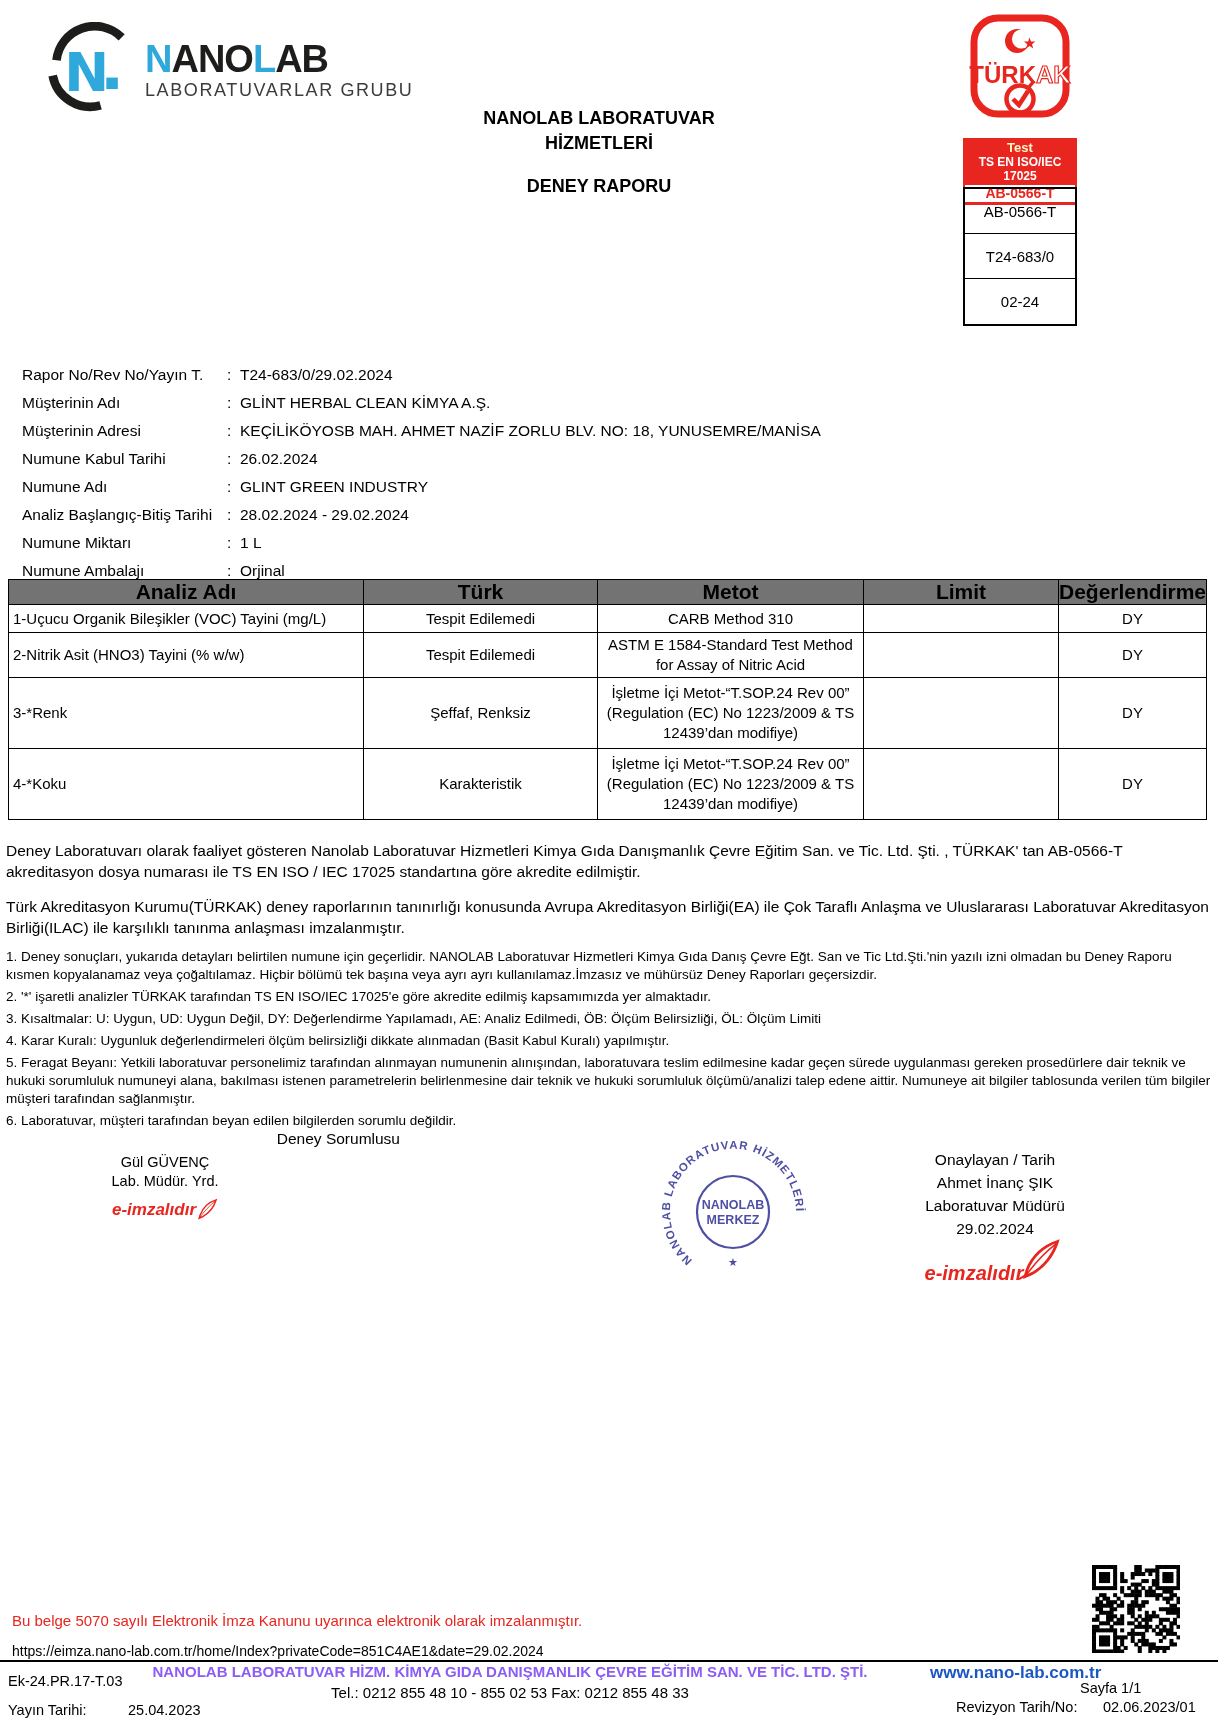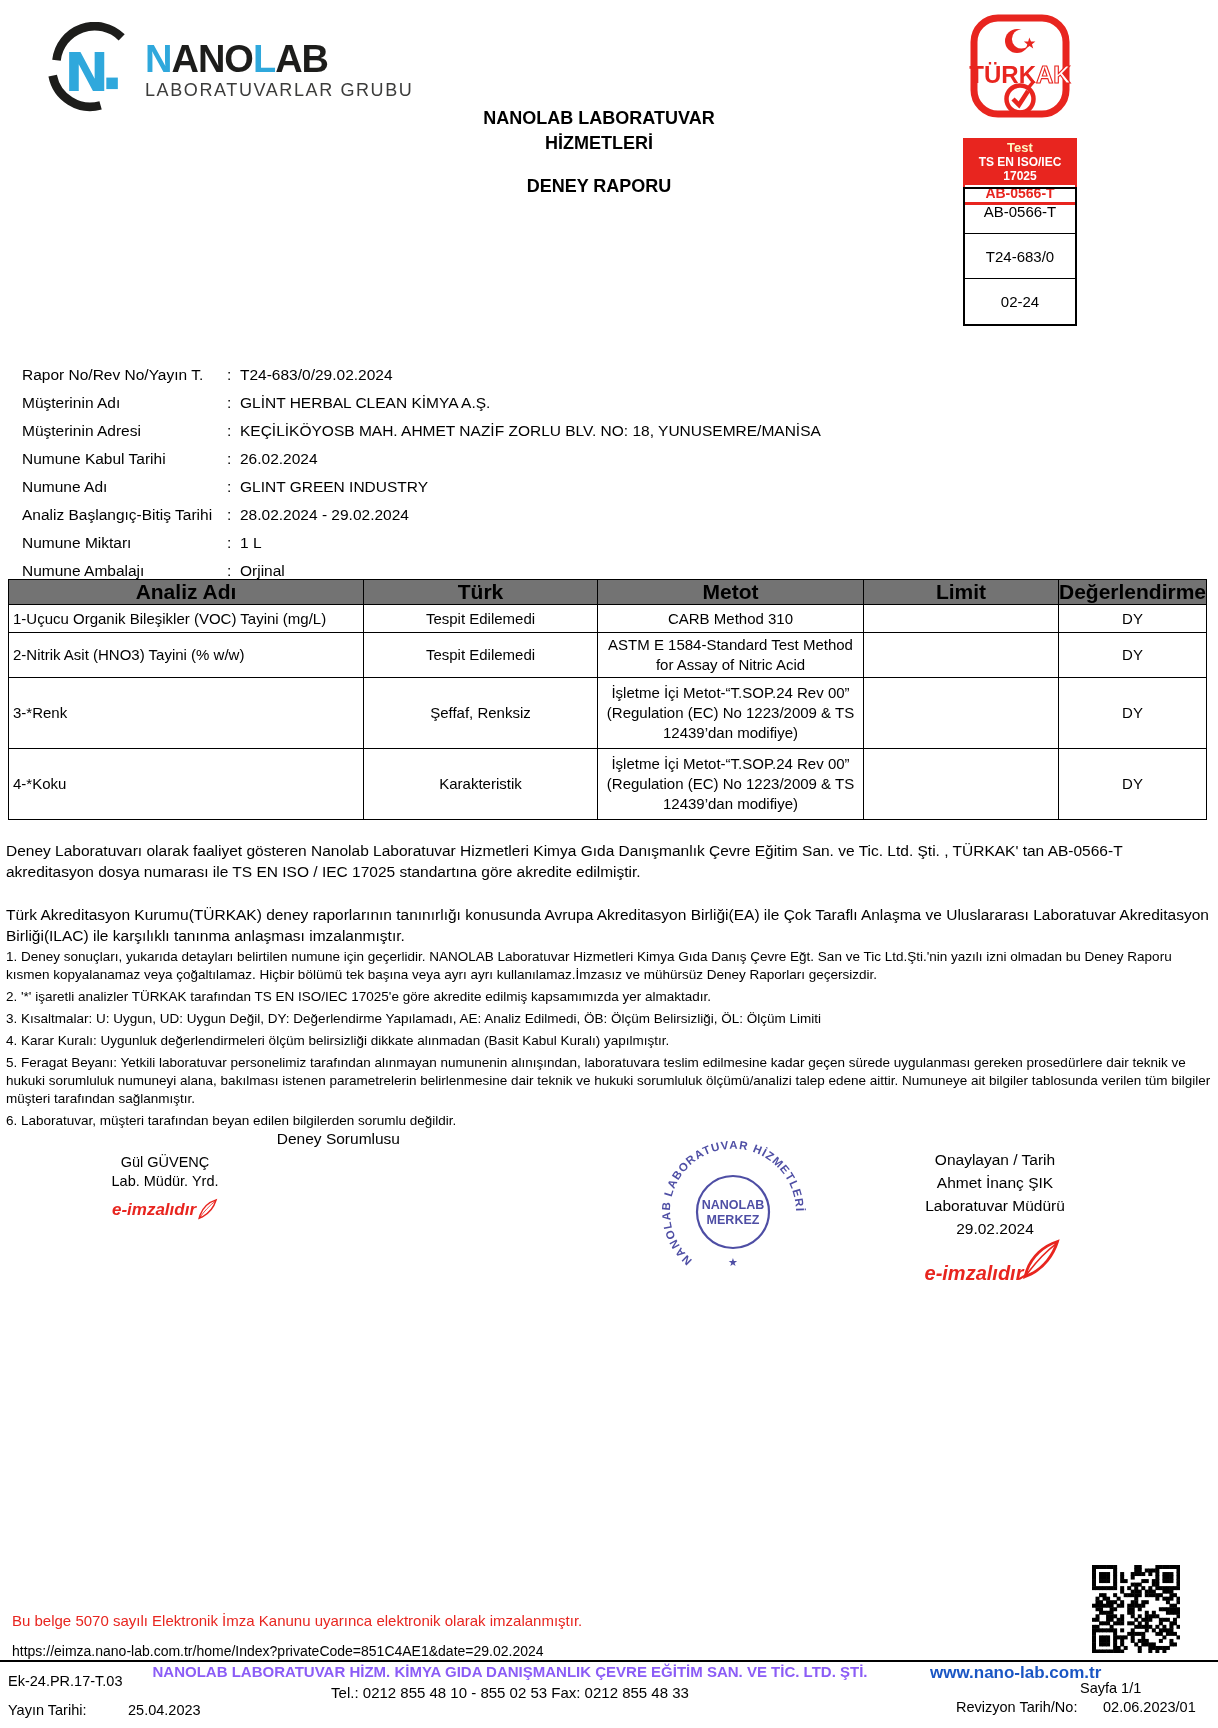--- a/index.html
+++ b/index.html
@@ -43,21 +43,21 @@
   .results th { background:#737373; border:1.5px solid #000; font-weight:bold;
                 font-size:21px; height:22px; text-align:center; }
   .results td { border:1.5px solid #000; text-align:center; padding:2px 4px; line-height:20px; }
   .results td.cname { text-align:left; }
   tr.h1 td { height:28px; }
   tr.h2 td { height:43px; }
   tr.h3 td { height:71px; }
 
   
   .paras { position:absolute; left:6px; top:840px; width:1206px; font-size:15.5px; line-height:21px; }
-  .paras p + p { margin-top:22px; }
+  .paras p + p { margin-top:14px; }
   .notes { position:absolute; left:6px; top:948px; width:1208px; font-size:13.5px; line-height:18px; }
   .notes p { margin-bottom:4px; }
 
   
   .sig-role-left { position:absolute; left:170px; top:1130px; width:230px; text-align:right;
                    font-size:15.5px; }
   .sig-left { position:absolute; left:40px; top:1153px; width:250px; text-align:center;
               font-size:14.5px; line-height:19px; }
   .sig-right { position:absolute; left:870px; top:1148px; width:250px; text-align:center;
                font-size:15.5px; line-height:23px; }

